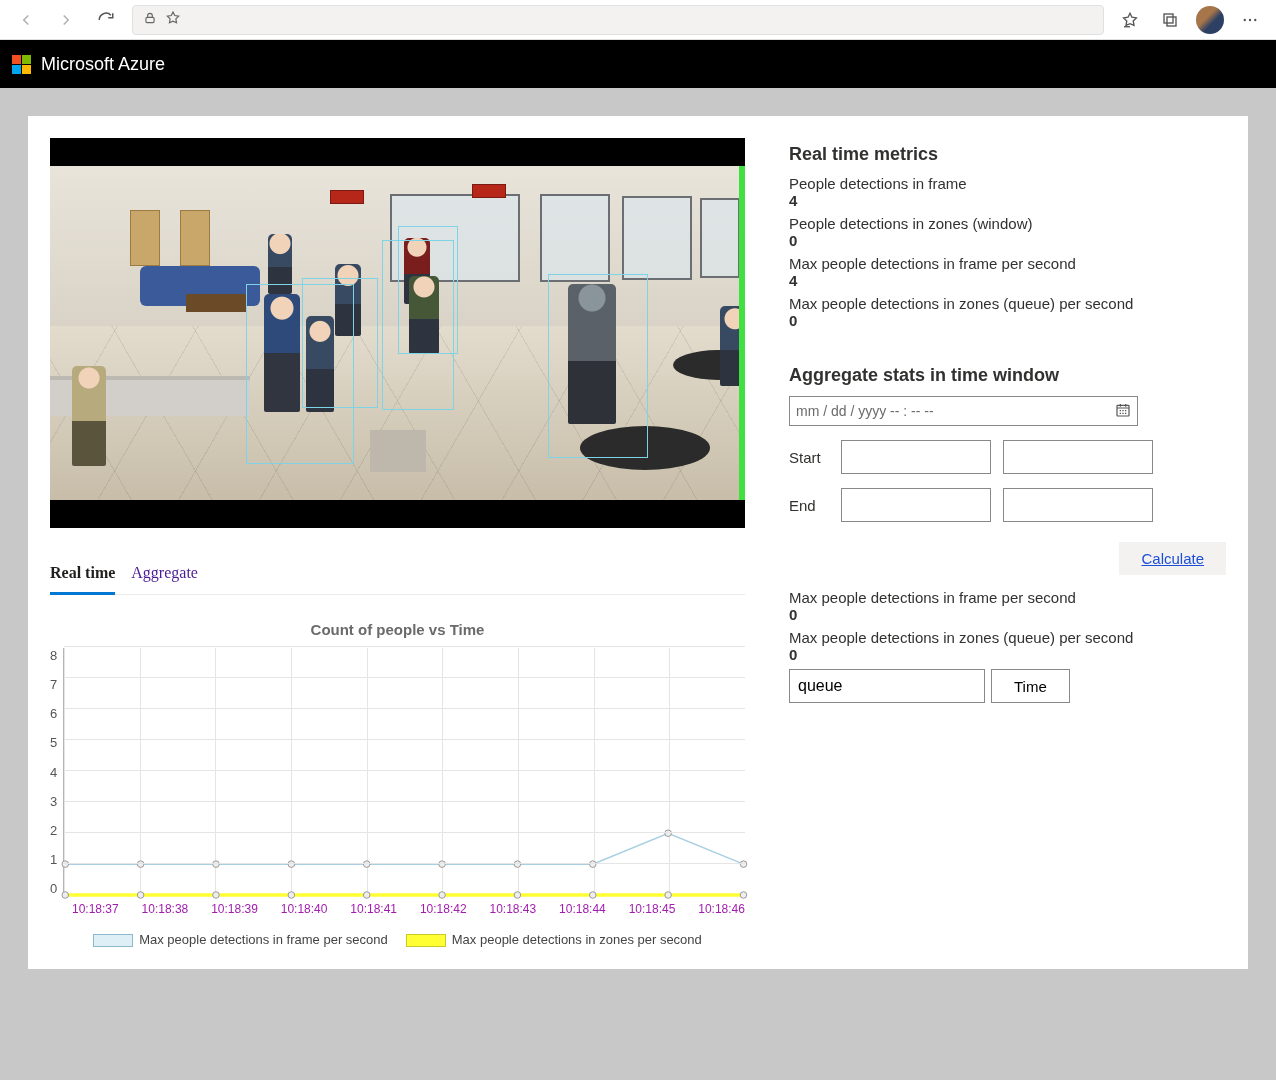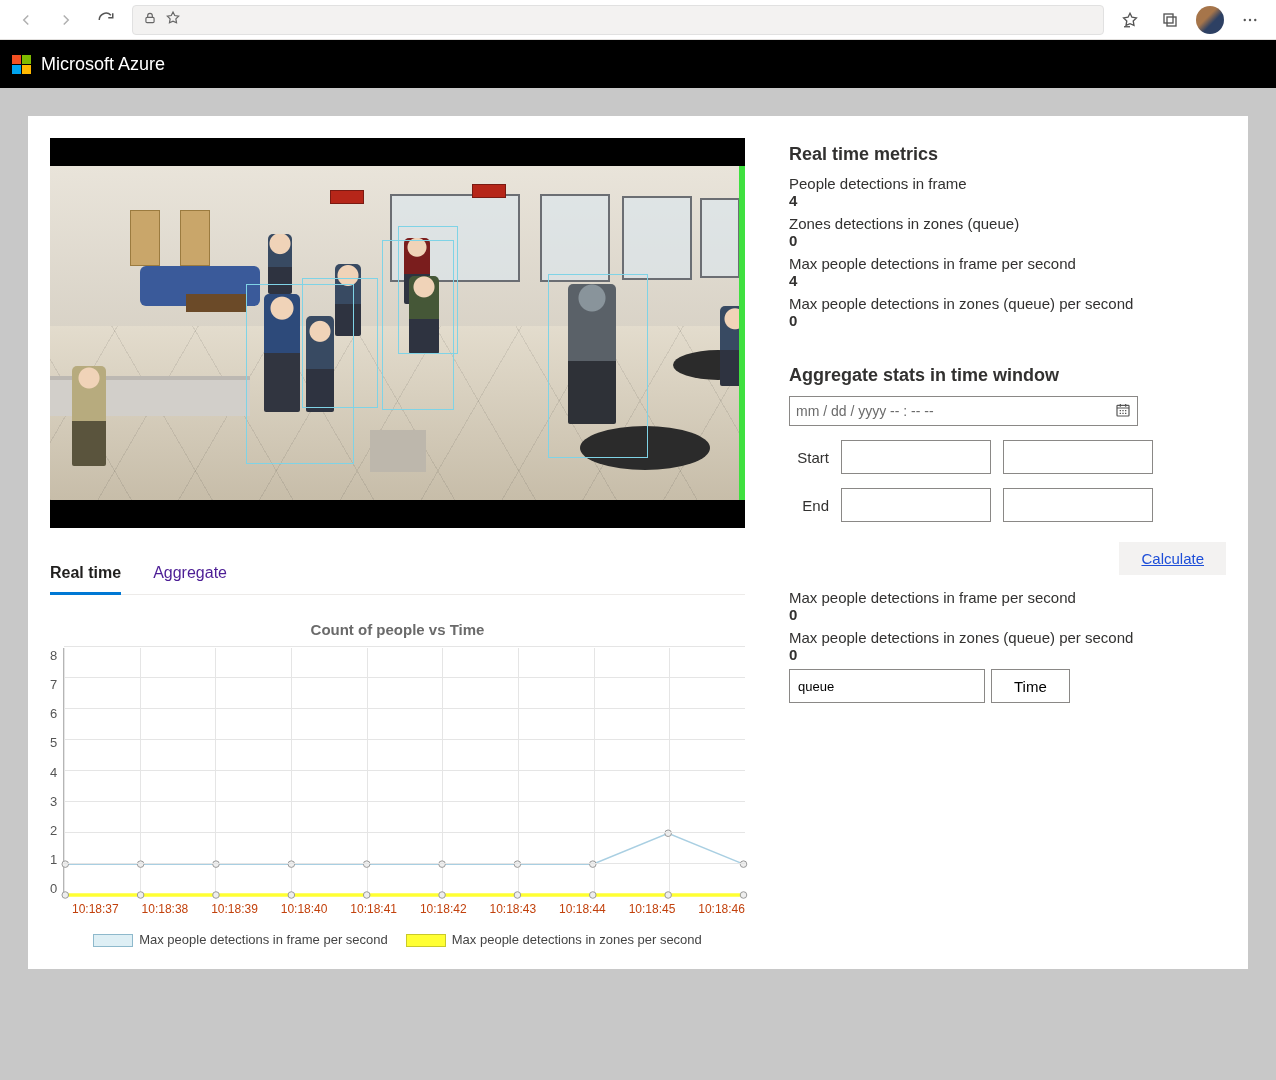--- a/index.html
+++ b/index.html
@@ -47,53 +47,53 @@
   .counter { position:absolute; width:200px; height:40px; background:#d2cfca; border-top:4px solid #bcb8b2; }
   .round-table { position:absolute; border-radius:50%; background:#2b2b2b; }
   .car-tbl { position:absolute; width:56px; height:42px; background:#bdb7ac; }
   .green-strip { position:absolute; top:28px; right:0; width:6px; height:334px; background:#3fe03f; }
   .person { position:absolute; border-radius:5px 5px 2px 2px;
     background: radial-gradient(circle at 50% 16%, #f0d3b8 0 10px, transparent 11px),
                 linear-gradient(180deg,#384a62 0 55%, #2e3340 55% 100%); }
   .bbox { position:absolute; border:1px solid #7fd3e6; }
 
   
-  .tabs { display:flex; gap:32px; margin-top:28px; border-bottom:1px solid #edebe9; }
+  .tabs { display:flex; gap:16px; margin-top:28px; border-bottom:1px solid #edebe9;font-family:Liberation Serif, serif; }
   .tab { padding: 8px 0 10px; font-size:16px; color:#4c1d95; cursor:pointer; }
   .tab.active { color:#201f1e; font-weight:600; border-bottom: 3px solid #0078d4; margin-bottom:-1px; }
 
   
   .chart-wrap { margin-top: 26px; }
   .chart-title { text-align:center; font-size:15px; font-weight:600; color:#6a6a6a; margin-bottom:10px; }
   .chart-body { display:flex; }
   .y-axis { display:flex; flex-direction:column; justify-content:space-between; height:248px; align-items:flex-end; padding-right:6px; font-size:13px; color:#555; }
   .plot { position:relative; flex:1; height:248px; border-left:1px solid #b5b5b5; border-bottom:1px solid #b5b5b5; background:
     repeating-linear-gradient(to right, #e5e5e5 0 1px, transparent 1px calc(100%/9));
   }
   .hgrid { position:absolute; left:0; right:0; height:1px; background:#e5e5e5; }
-  .x-labels { display:flex; justify-content:space-between; font-size:12px; color:#c2410c; margin-top:6px; }
+  .x-labels { display:flex; justify-content:space-between; font-size:12px; color:#a21caf; margin-top:6px; }
   .legend { display:flex; gap:18px; align-items:center; justify-content:center; margin-top:16px; font-size:13px; color:#444; }
   .swatch { display:inline-block; width:40px; height:13px; border:1px solid #999; vertical-align:middle; margin-right:6px; }
   .sw-blue { background:rgba(173,216,230,.4); border-color:#8eb9cc; }
   .sw-yellow { background:#ffff33; border-color:#c9c92a; }
   svg.lines { position:absolute; left:0; top:0; width:100%; height:100%; overflow:visible; }
   .marker { fill:#eee; stroke:#999; stroke-width:1; }
 
   
   .h3 { font-size:18px; font-weight:600; margin-bottom:10px; }
   .metric-label { font-size:15px; color:#323130; margin-top:0px; }
   .metric-value { font-size:15px; font-weight:700; margin-bottom:6px; }
   .section-gap { margin-top: 36px; }
   .date-field { width: 349px; height: 30px; border: 1px solid #8a8886; display:flex; align-items:center; padding: 0 6px; font-size:14px; color:#6b6b6b; justify-content:space-between; margin-top:6px; }
   .kv-row { display:flex; align-items:center; gap:12px; margin-top:14px; }
-  .kv-row label { width:40px; text-align:right; font-size:15px; }
+  .kv-row label { width:40px; font-size:15px; }
   .mini-input { width:150px; height:34px; border:1px solid #8a8886; }
   .calc-btn { float:right; margin-top:20px; padding: 8px 22px; background:#f3f2f1; border:none; color:#1d4ed8; font-size:15px;text-decoration:underline; }
   .after-calc { clear:both; padding-top: 14px; }
-  .zones-input { width:196px; height:34px; border:1px solid #8a8886; padding:0 8px; font-size:13px; }
+  .zones-input { width:196px; height:34px; border:1px solid #8a8886; padding:0 8px; font-size:16px; }
   .clear-btn { height:34px; padding:0 22px; background:#fff; border:1px solid #8a8886; font-size:15px; margin-left:6px; }
 </style>
 </head>
 <body>
 
 <div class="browser-chrome">
   <div class="nav-ico disabled">
     <svg width="18" height="18" viewBox="0 0 24 24" fill="none" stroke="currentColor" stroke-width="2">
         <path d="M15 6l-6 6 6 6"></path>
       </svg>
@@ -265,21 +265,21 @@
           <span><span class="swatch sw-blue"></span><span>Max people detections in frame per second</span></span>
           <span><span class="swatch sw-yellow"></span><span>Max people detections in zones per second</span></span>
         </div>
       </div>
     </div>
 
     <div class="right-col">
       <div class="h3">Real time metrics</div>
       <div class="metric-label">People detections in frame</div>
       <div class="metric-value">4</div>
-      <div class="metric-label">Zones detections in zones (queue)</div>
+      <div class="metric-label">People detections in zones (window)</div>
       <div class="metric-value">0</div>
       <div class="metric-label">Max people detections in frame per second</div>
       <div class="metric-value">4</div>
       <div class="metric-label">Max people detections in zones (queue) per second</div>
       <div class="metric-value">0</div>
 
       <div class="section-gap h3">Aggregate stats in time window</div>
       <div class="date-field">
         <span>mm / dd / yyyy   -- : --   --</span>
         <span>

